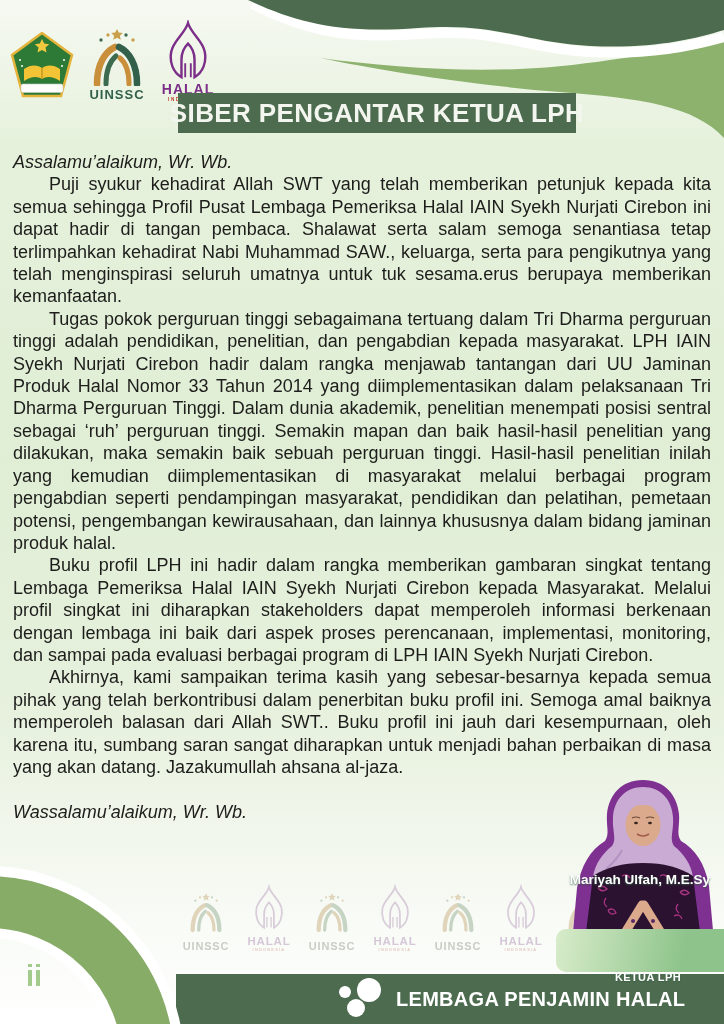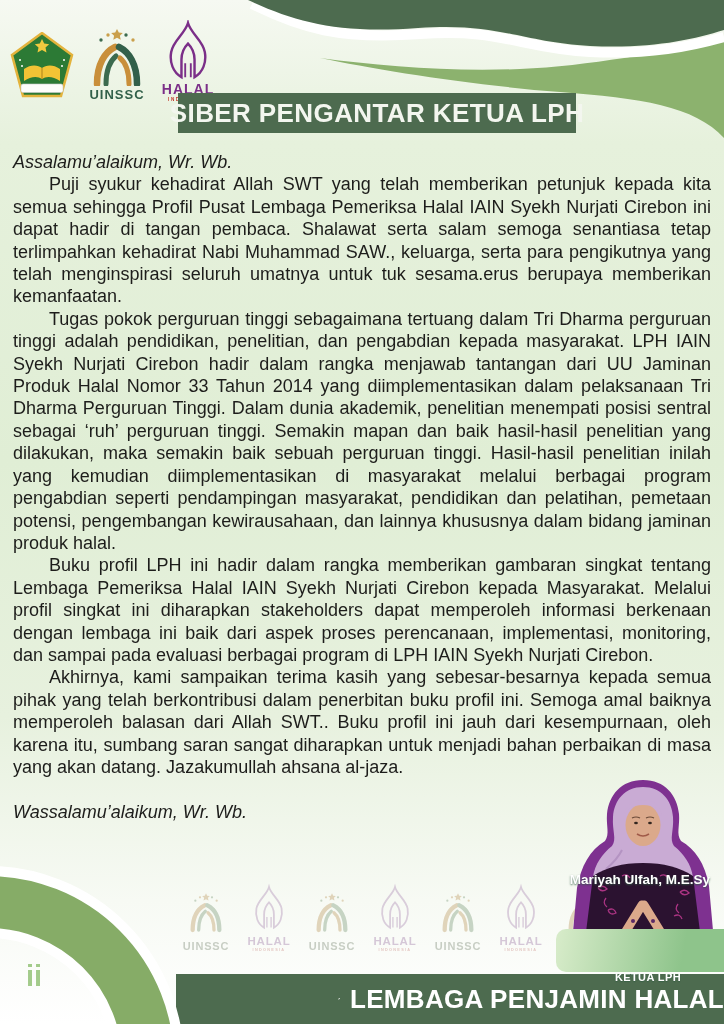--- a/index.html
+++ b/index.html
@@ -52,21 +52,21 @@
   }
   .sig-name{font-size:13.5px;font-weight:bold;color:#fff;text-shadow:0 1px 2px rgba(47,93,66,.85);white-space:nowrap;}
   .sig-divider{width:88%;height:1px;background:rgba(255,255,255,.9);margin:2px 0;}
   .sig-role{font-size:11px;font-weight:bold;color:#fff;text-shadow:0 1px 1px rgba(47,93,66,.7);letter-spacing:.4px;margin-left:16px;}
   .sig-inst{font-size:6.8px;font-weight:bold;color:#fff;text-shadow:0 1px 1px rgba(47,93,66,.7);letter-spacing:.3px;white-space:nowrap;}
   
   .bottom-bar{
     position:absolute;left:176px;right:0;top:974px;height:50px;background:var(--dark_green);
     display:flex;align-items:center;padding-left:162px;gap:10px;z-index:2;
   }
-  .bottom-bar-label{color:#fff;font-weight:bold;font-size:26px;letter-spacing:.3px;white-space:nowrap;}
+  .bottom-bar-label{color:#fff;font-weight:bold;font-size:20px;letter-spacing:.3px;white-space:nowrap;}
   
   .corner-arc{position:absolute;left:0;top:840px;width:250px;height:184px;z-index:4;pointer-events:none;}
   .page-number{
     position:absolute;left:26px;top:962px;z-index:5;color:var(--accent_green);
     font-weight:bold;font-size:29px;line-height:1;font-family:"Liberation Sans",sans-serif;
   }
 </style>
 </head>
 <body>
 

